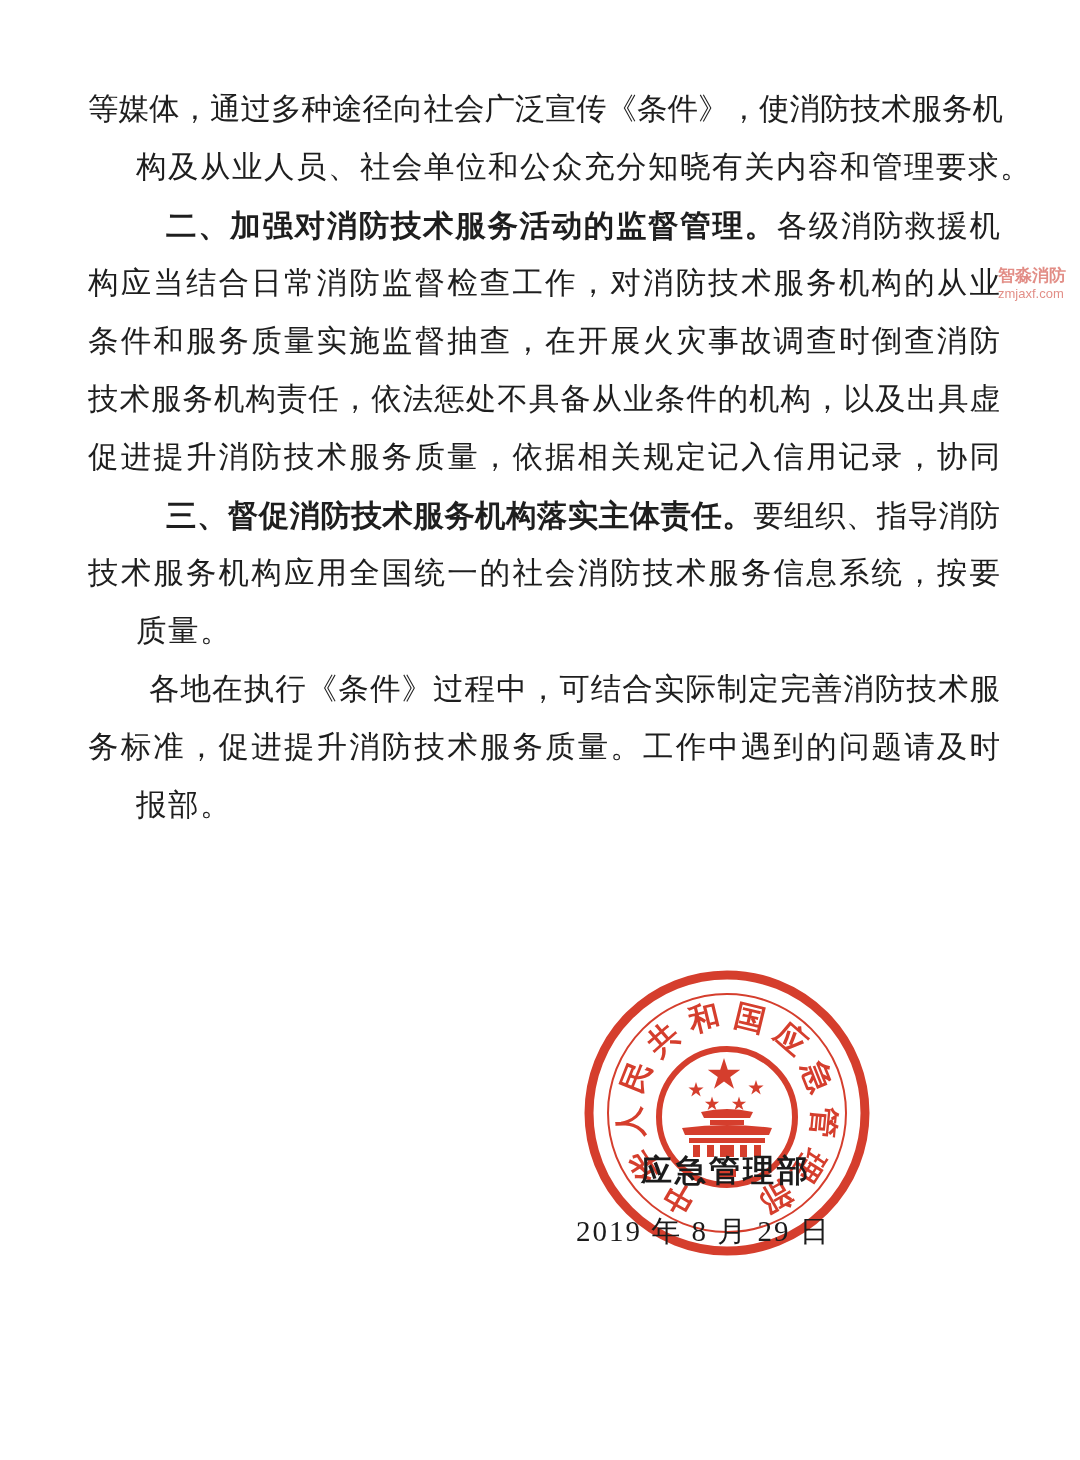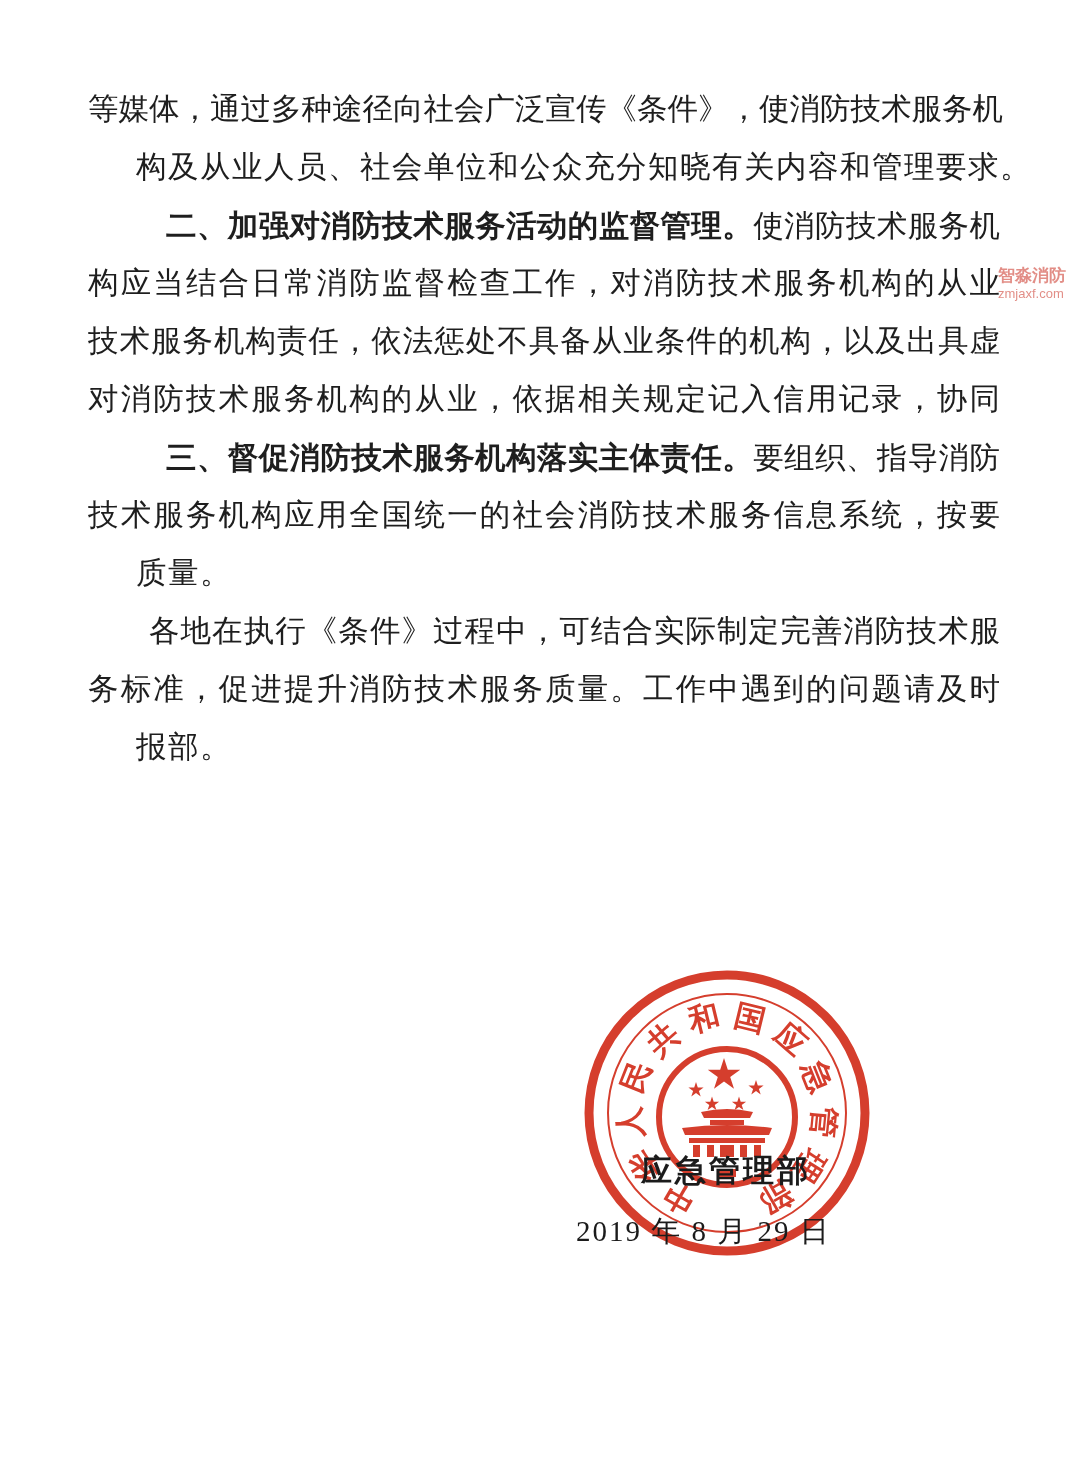--- a/index.html
+++ b/index.html
@@ -105,24 +105,25 @@
   .wm-logo .u{font-size:14px;font-weight:bold;color:#37302b;letter-spacing:.5px;}
 </style>
 </head>
 <body>
 
 <div class="page">
 
   <div class="body-text">
       <div class="line"><span>等媒体，通过多种途径向社会广泛宣传《条件》，使消防技术服务机</span></div>
       <div class="line last"><span>构及从业人员、社会单位和公众充分知晓有关内容和管理要求。</span></div>
-      <div class="line indent"><span class="seg-bold">二、加强对消防技术服务活动的监督管理。</span><span>使消防技术服务机</span></div>
+      <div class="line indent"><span class="seg-bold">二、加强对消防技术服务活动的监督管理。</span><span>各级消防救援机</span></div>
       <div class="line"><span>构应当结合日常消防监督检查工作，对消防技术服务机构的从业</span></div>
+      <div class="line"><span>条件和服务质量实施监督抽查，在开展火灾事故调查时倒查消防</span></div>
       <div class="line"><span>技术服务机构责任，依法惩处不具备从业条件的机构，以及出具虚</span></div>
-      <div class="line"><span>对消防技术服务机构的从业，依据相关规定记入信用记录，协同</span></div>
+      <div class="line"><span>促进提升消防技术服务质量，依据相关规定记入信用记录，协同</span></div>
       <div class="line indent"><span class="seg-bold">三、督促消防技术服务机构落实主体责任。</span><span>要组织、指导消防</span></div>
       <div class="line"><span>技术服务机构应用全国统一的社会消防技术服务信息系统，按要</span></div>
       <div class="line last"><span>质量。</span></div>
       <div class="line indent"><span>各地在执行《条件》过程中，可结合实际制定完善消防技术服</span></div>
       <div class="line"><span>务标准，促进提升消防技术服务质量。工作中遇到的问题请及时</span></div>
       <div class="line last"><span>报部。</span></div>
     </div>
 
   <svg class="seal-svg" id="seal-svg" viewBox="0 0 290 290" style="color: rgb(213, 62, 45);">
     <circle cx="145" cy="145" r="138" fill="none" stroke="currentColor" stroke-width="9"></circle>

